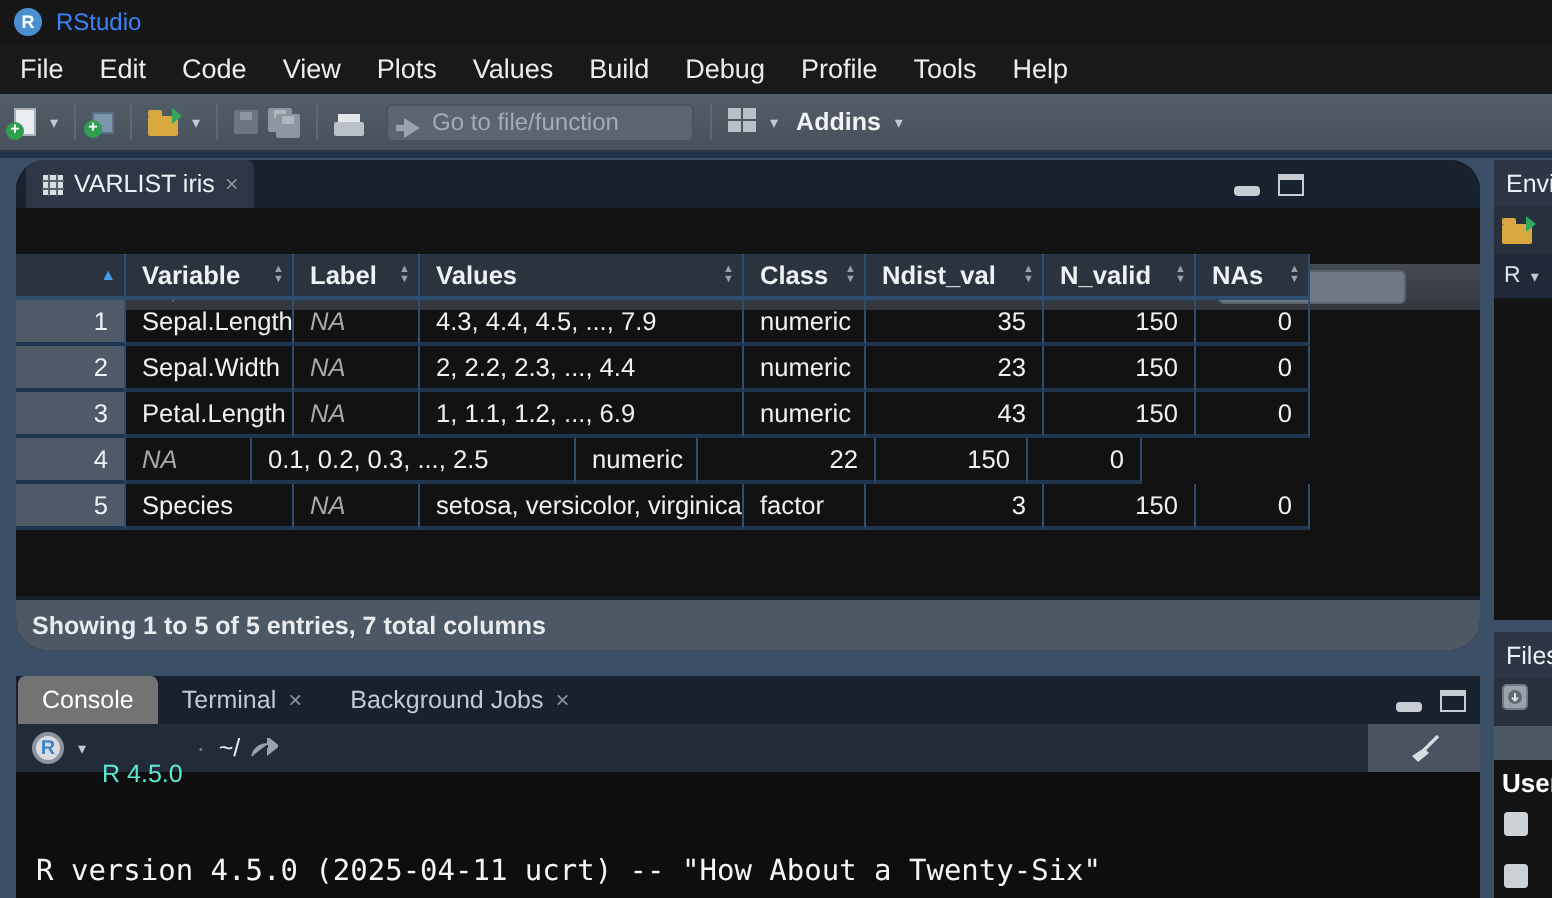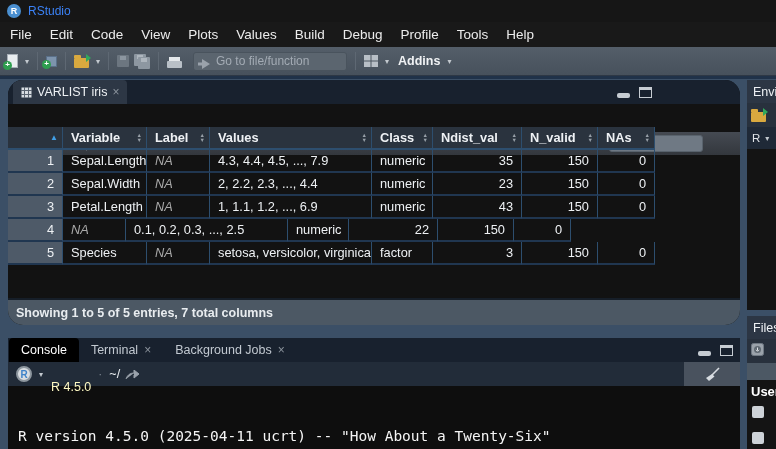--- a/index.html
+++ b/index.html
@@ -89,26 +89,26 @@
   .vstatus { position:absolute; left:0; bottom:0; width:100%; height:27px; background:#4c5864;
              border-top:2px solid #161e28; display:flex; align-items:center; padding-left:8px;
              color:#e8ecef; font-size:12.5px;font-weight:bold; }
 
   
   .consolepane { left:8px; top:338px; width:732px; height:111px; background:#0e0e0e; overflow:hidden;}
   .ctabbar { position:absolute; left:0; top:0; width:100%; height:24px; background:#18212e;
              display:flex; align-items:flex-start; padding-left:1px;}
   .ctab { height:24px; display:flex; align-items:center; padding:0 12px; gap:6px;
           color:#c2c9d1; font-size:12.5px; }
-  .ctab.active { background:#000000; border-radius:4px 4px 0 0; color:#fff; }
+  .ctab.active { background:#737373; border-radius:4px 4px 0 0; color:#fff; }
   .ctoolbar { position:absolute; left:0; top:24px; width:100%; height:24px; background:#222c39;
               display:flex; align-items:center; padding-left:8px; gap:5px;}
   .rbig { width:16px; height:16px; border-radius:50%; border:2px solid #8d969e; color:#3f83c9;
           font-weight:bold; font-size:10px; display:flex; align-items:center; justify-content:center; background:#d9dde1;}
-  .rver { color:#fef9c3; font-size:12.5px; margin-left:3px;margin-top:26px;}
+  .rver { color:#5eead4; font-size:12.5px; margin-left:3px;margin-top:26px;}
   .cdot { color:#7e8791; font-size:12px; margin:0 2px;}
   .cpath { color:#e9edf0; font-size:12.5px; }
   .broom-seg { position:absolute; right:0; top:0; width:56px; height:24px; background:#49525e;
                display:flex; align-items:center; justify-content:center; }
   .cout { position:absolute; left:10px; top:56px; width:715px;
           font-family:"DejaVu Sans Mono","Liberation Mono",monospace; font-size:14.5px; line-height:17px;
           color:#f5f5f5; white-space:pre; }
 
   
   .rp { overflow:hidden; background:#141414; }

